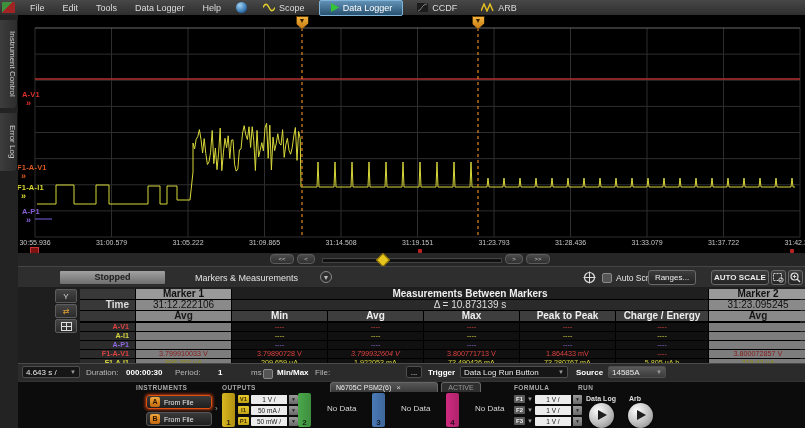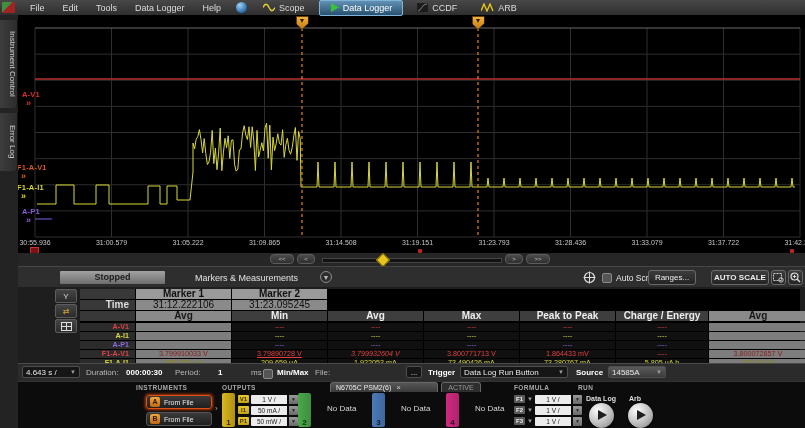--- a/index.html
+++ b/index.html
@@ -262,25 +262,27 @@
             <rect x="0.5" y="0.5" width="10" height="8" fill="none" stroke="#ddd"></rect>
             <line x1="5.5" y1="0.5" x2="5.5" y2="8.5" stroke="#ddd"></line>
             <line x1="0.5" y1="4.5" x2="10.5" y2="4.5" stroke="#ddd"></line>
           </svg>
       </div>
     </div>
     <div class="tbl">
       <div class="hrow">
         <div class="c h1e"></div>
         <div class="c h1m">Marker 1</div>
+        <div class="c h1b" style="grid-column:span 5;">Measurements Between Markers</div>
         <div class="c h1m">Marker 2</div>
       </div>
       <div class="hrow">
         <div class="c h2t">Time</div>
         <div class="c h2m">31:12.222106</div>
+        <div class="c h2b" style="grid-column:span 5;">Δ = 10.873139 s</div>
         <div class="c h2m">31:23.095245</div>
       </div>
       <div class="hrow">
         <div class="c h1e"></div>
         <div class="c h3m">Avg</div>
         <div class="c h3b">Min</div>
         <div class="c h3b">Avg</div>
         <div class="c h3b">Max</div>
         <div class="c h3b">Peak to Peak</div>
         <div class="c h3b">Charge / Energy</div>
@@ -313,21 +315,21 @@
             <div class="c cd dark" style="color: rgb(138, 106, 224);">----</div>
             <div class="c cd dark" style="color: rgb(138, 106, 224);">----</div>
             <div class="c cd dark" style="color: rgb(138, 106, 224);">----</div>
             <div class="c cd dark" style="color: rgb(138, 106, 224);">----</div>
             <div class="c cd dark" style="color: rgb(138, 106, 224);">----</div>
             <div class="c cd mcol" style="color: rgb(90, 74, 154);"></div>
           </div>
           <div class="hrow" style="margin-top: 1px;">
             <div class="c cd lblcell" style="color: rgb(224, 64, 64);">F1-A-V1</div>
             <div class="c cd mcol" style="color: rgb(138, 26, 26);">3.799910033 V</div>
-            <div class="c cd dark" style="color: rgb(224, 64, 64); text-decoration: underline;">3.79890728 V</div>
+            <div class="c cd dark" style="color: rgb(224, 64, 64);">3.79890728 V</div>
             <div class="c cd dark" style="color: rgb(224, 64, 64); font-style: italic;">3.799932604 V</div>
             <div class="c cd dark" style="color: rgb(224, 64, 64);">3.800771713 V</div>
             <div class="c cd dark" style="color: rgb(224, 64, 64);">1.864433 mV</div>
             <div class="c cd dark" style="color: rgb(224, 64, 64);">----</div>
             <div class="c cd mcol" style="color: rgb(138, 26, 26);">3.800072857 V</div>
           </div>
           <div class="hrow" style="margin-top: 1px;">
             <div class="c cd lblcell" style="color: rgb(216, 216, 64);">F1-A-I1</div>
             <div class="c cd mcol" style="color: rgb(138, 138, 16);">896.253 µA</div>
             <div class="c cd dark" style="color: rgb(216, 216, 64);">209.659 µA</div>

